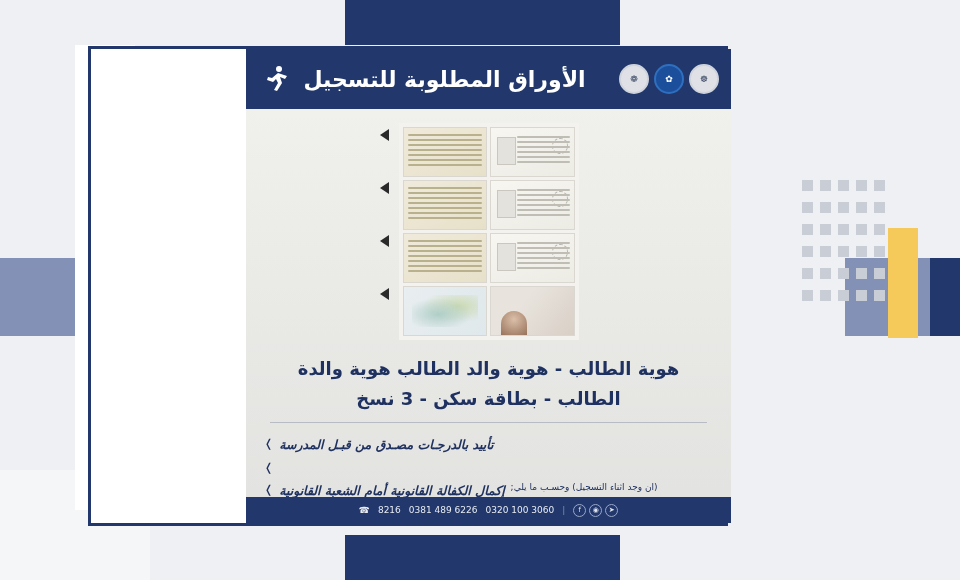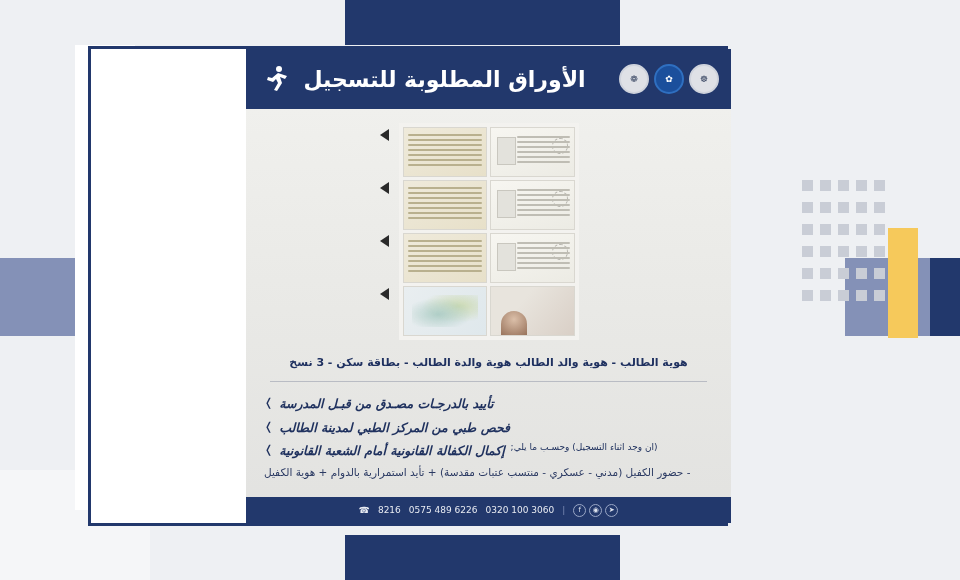--- a/index.html
+++ b/index.html
@@ -219,21 +219,21 @@
     border-top: 6px solid transparent;
     border-bottom: 6px solid transparent;
     border-right: 9px solid #2a2a2a;
   }
 
   
   .caption {
     margin: 14px 24px 0;
     text-align: center;
     color: #1f3160;
-    font-size: 11px;
+    font-size: 18px;
     font-weight: bold;
     line-height: 1.65;
     padding-bottom: 9px;
     border-bottom: 1px solid #b9bcc4;
   }
 
   
   .req-list {
     margin: 12px 18px 0;
     direction: rtl;
@@ -445,38 +445,37 @@
     <div class="caption">
       <div>هوية الطالب - هوية والد الطالب هوية والدة الطالب - بطاقة سكن  -  3 نسخ</div>
     </div>
 
     <div class="req-list">
       <div class="req-item">
         <span class="txt">تأييد بالدرجـات مصـدق من قبـل المدرسة</span>
         <span class="bullet">❭</span>
       </div>
       <div class="req-item">
-        <span class="txt">فحص طبي من المركز الطبي لمدينة الطالب</span>
         <span class="bullet">❭</span>
       </div>
       <div class="req-item">
         <span class="req-note">(ان وجد اثناء التسجيل) وحسـب ما يلي;</span>
         <span class="txt">إكمال الكفالة القانونية أمام الشعبة القانونية</span>
         <span class="bullet">❭</span>
       </div>
       <div class="req-item">
         <span class="sub">- حضور الكفيل (مدني - عسكري - منتسب عتبات مقدسة) + تأيد استمرارية بالدوام + هوية الكفيل</span>
       </div>
 
     </div>
 
     <div class="poster-footer">
       <span class="phone-icon">☎</span>
       <span>8216</span>
-      <span>0575 489 6226</span>
+      <span>0381 489 6226</span>
       <span>0320 100 3060</span>
       <span class="sep">|</span>
       <span class="socials">
         <span>f</span>
         <span>◉</span>
         <span>➤</span>
       </span>
     </div>
 
   </div>

